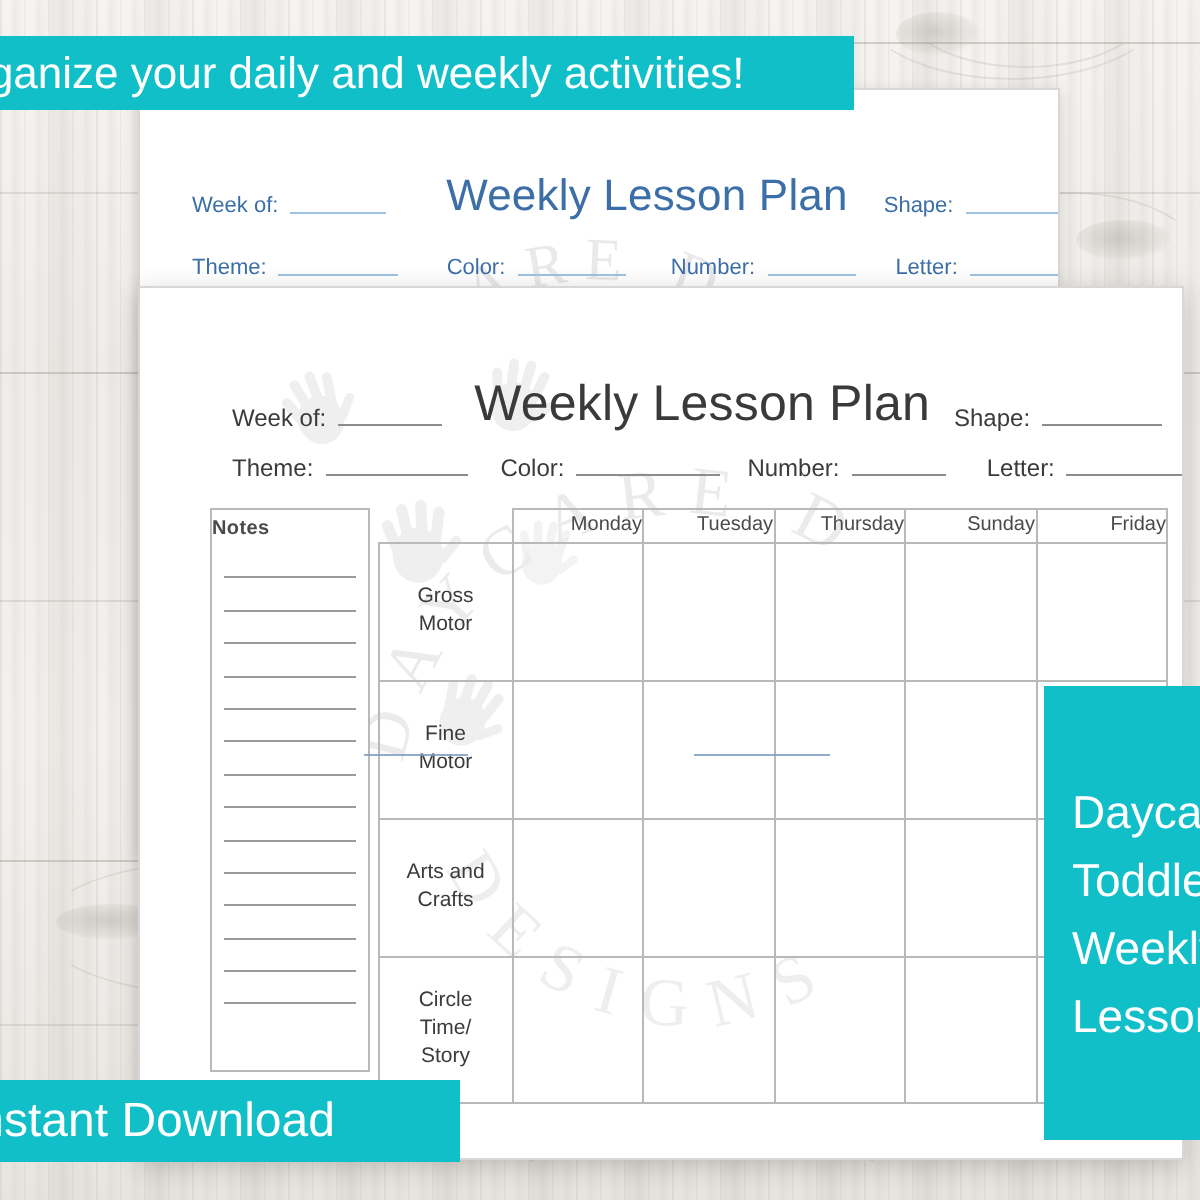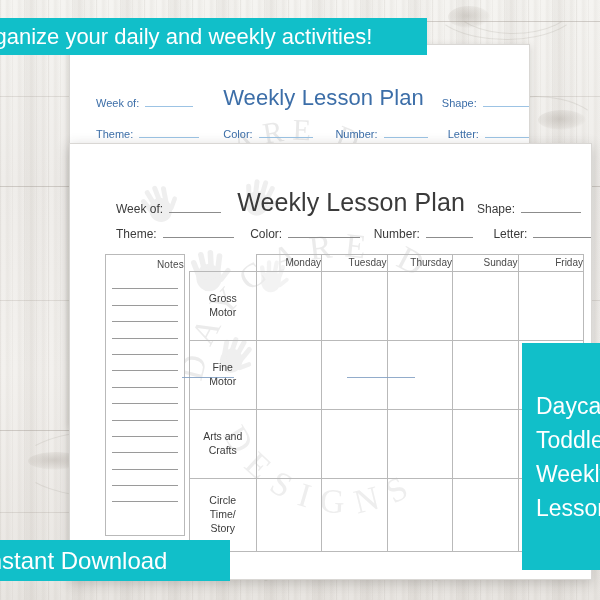--- a/index.html
+++ b/index.html
@@ -77,22 +77,23 @@
   
   #sheet-back .lbl{color:#3c6ea8;font-size:11px;}
   #sheet-back .title{color:#3c6ea8;font-size:22px;}
   #sheet-back .rule{border-bottom-color:#9cc3e4;}
 
   
   .notes{
     position:absolute;background:#fff;border:1px solid #b9b9b9;
   }
   .notes-title{
-    text-align:right;font-size:10px;color:#4a4a4a;padding-top:4px;
+    text-align:left;font-size:10px;color:#4a4a4a;padding-top:4px;
     letter-spacing:.2px;
+    font-weight:bold;
   }
   .notes-lines{padding:3px 6px 0 6px;}
   .nline{border-bottom:1.6px solid #9a9a9a;height:15.4px;}
   #sheet-back .notes{border-color:#c9e2f3;}
   #sheet-back .notes-title{color:#3c6ea8;font-size:10px;}
   #sheet-back .nline{border-bottom:1px solid #b7d8ee;height:17.5px;}
 
   
   .tbl{position:absolute;border-collapse:collapse;table-layout:fixed;}
   .tbl td,.tbl th{

